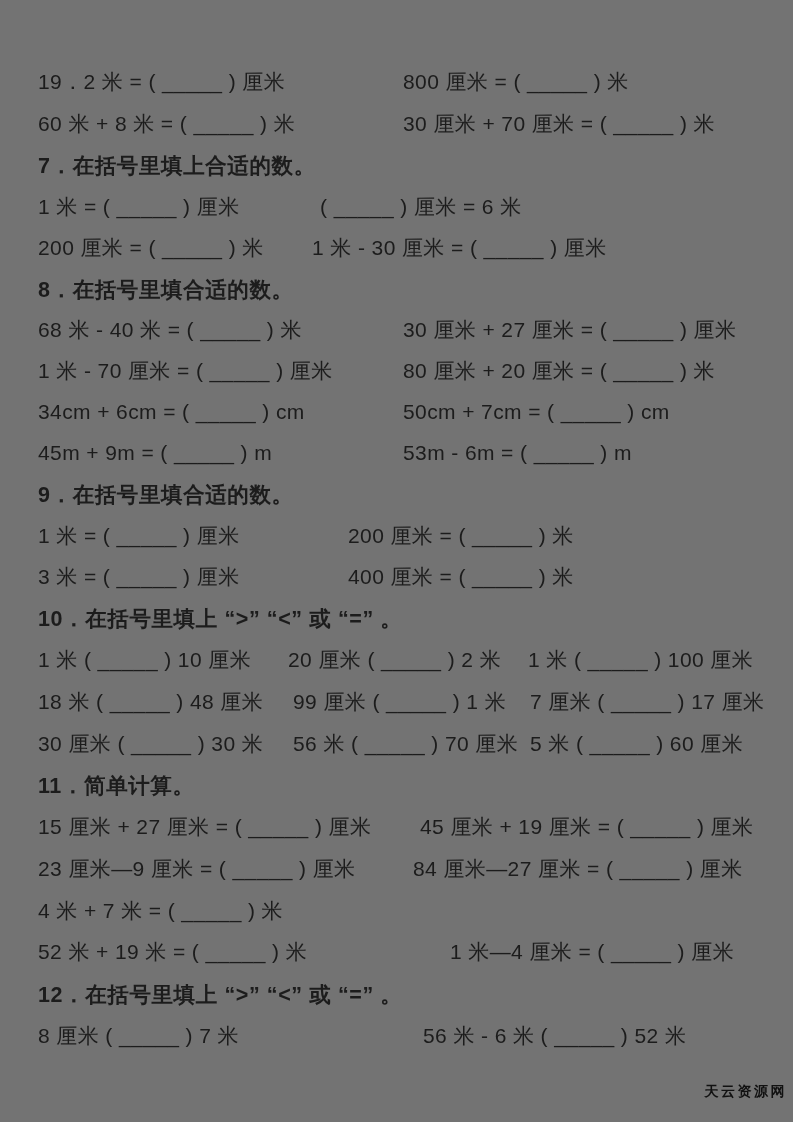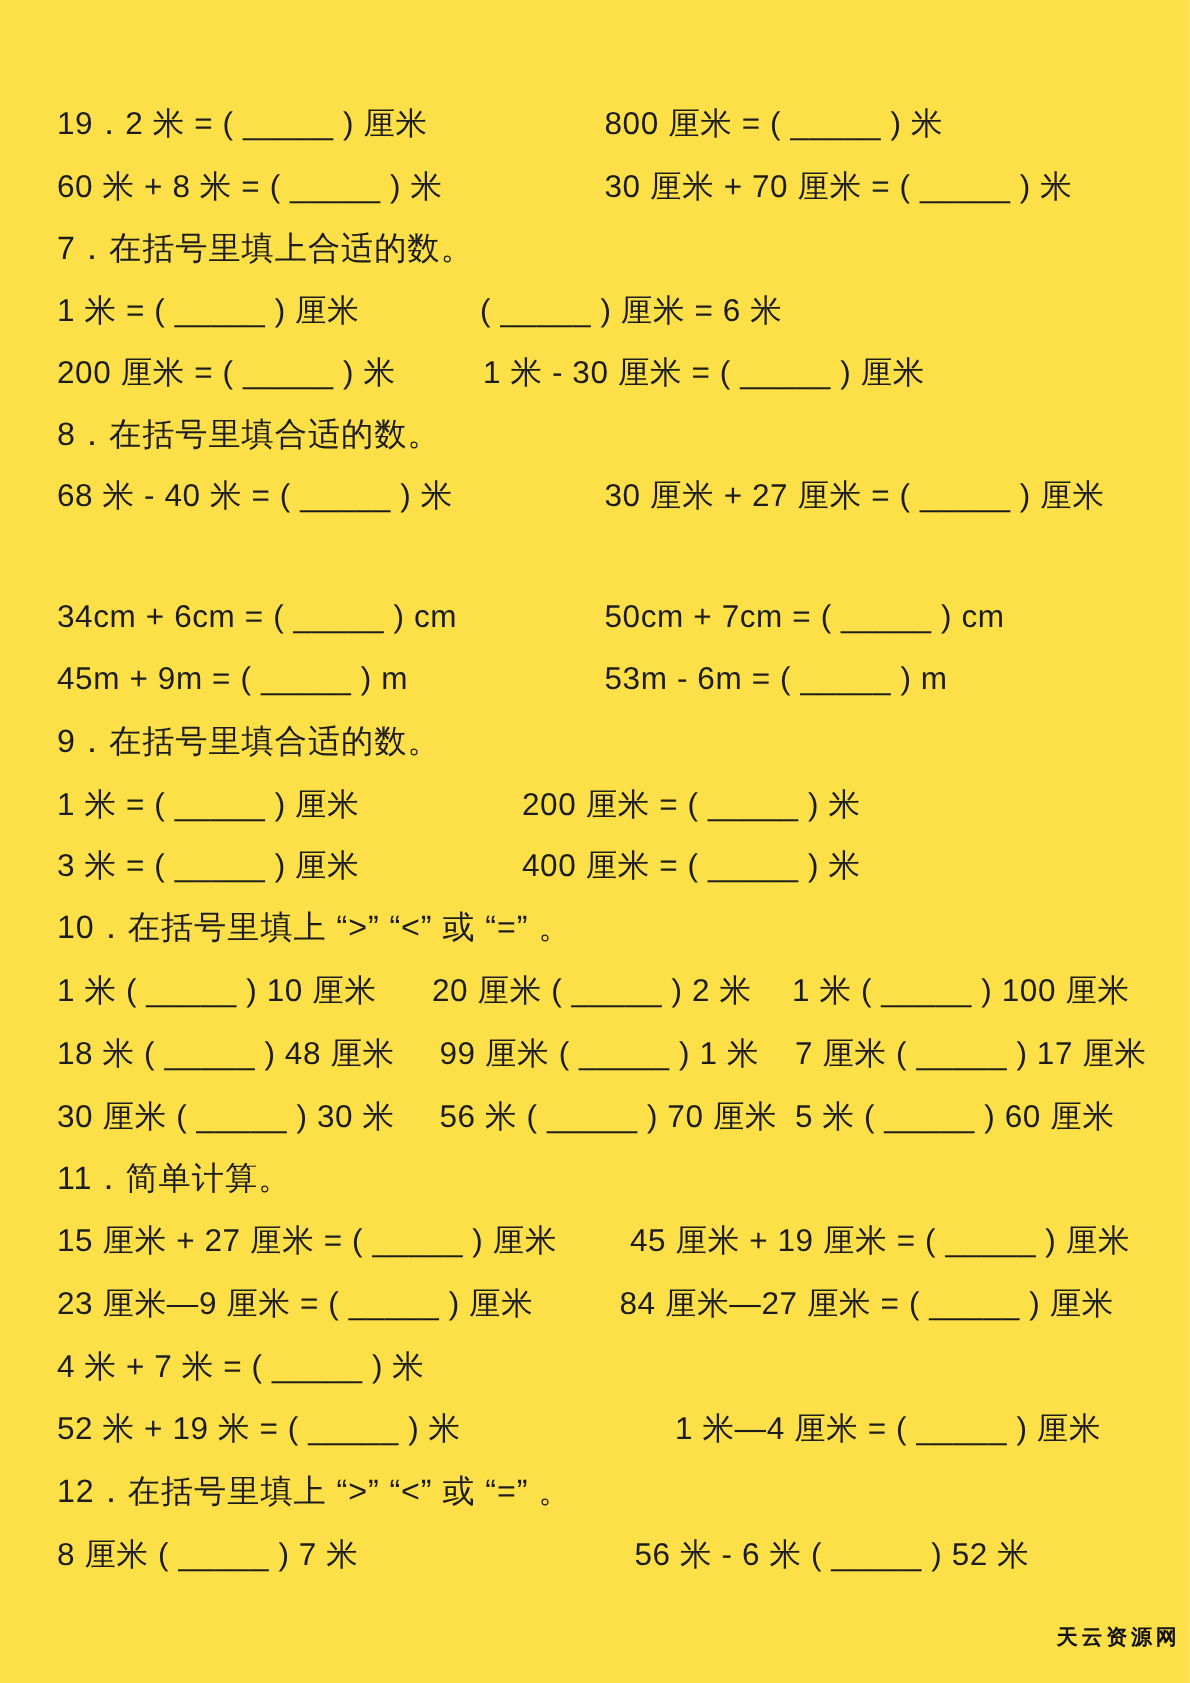--- a/index.html
+++ b/index.html
@@ -1,41 +1,41 @@
 <!DOCTYPE html>
 <html><head>
 <meta charset="utf-8">
 <style>
   html, body { margin: 0; padding: 0; background: #e8e8e8; }
   .page {
     position: relative;
     width: 793px;
     height: 1122px;
     margin: 0 auto;
-    background: #fde047;
+    background: #737373;
     font-family: "Liberation Sans", "DejaVu Sans", sans-serif;
     color: #1c1c1c;
     overflow: hidden;
   }
   .line {
     position: absolute;
     left: 38px;
     right: 6px;
     height: 42px;
   }
   .cell {
     position: absolute;
     top: 50%;
     transform: translateY(-50%);
     white-space: nowrap;
     font-size: 21px;
     letter-spacing: 0.4px;
   }
   .heading {
-    font-weight: normal;
+    font-weight: bold;
     font-size: 21.5px;
     letter-spacing: 0.6px;
   }
   .watermark {
     position: absolute;
     top: 1083px;
     right: 6px;
     font-size: 14px;
     font-weight: bold;
     letter-spacing: 2.5px;
@@ -59,29 +59,33 @@
 
   <div class="line" style="top:144px">
     <span class="cell heading" style="left:0">7．在括号里填上合适的数。</span>
   </div>
   <div class="line" style="top:186px">
     <span class="cell" style="left:0">1 米 = ( _____ ) 厘米</span>
     <span class="cell" style="left:282px">( _____ ) 厘米 = 6 米</span>
   </div>
   <div class="line" style="top:227px">
     <span class="cell" style="left:0">200 厘米 = ( _____ ) 米</span>
-    <span class="cell" style="left:284px">1 米 - 30 厘米 = ( _____ ) 厘米</span>
+    <span class="cell" style="left:274px">1 米 - 30 厘米 = ( _____ ) 厘米</span>
   </div>
 
   <div class="line" style="top:268px">
     <span class="cell heading" style="left:0">8．在括号里填合适的数。</span>
   </div>
   <div class="line" style="top:309px">
     <span class="cell" style="left:0">68 米 - 40 米 = ( _____ ) 米</span>
     <span class="cell" style="left:365px">30 厘米 + 27 厘米 = ( _____ ) 厘米</span>
+  </div>
+  <div class="line" style="top:350px">
+    <span class="cell" style="left:0">1 米 - 70 厘米 = ( _____ ) 厘米</span>
+    <span class="cell" style="left:365px">80 厘米 + 20 厘米 = ( _____ ) 米</span>
   </div>
   <div class="line" style="top:391px">
     <span class="cell" style="left:0">34cm + 6cm = ( _____ ) cm</span>
     <span class="cell" style="left:365px">50cm + 7cm = ( _____ ) cm</span>
   </div>
   <div class="line" style="top:432px">
     <span class="cell" style="left:0">45m + 9m = ( _____ ) m</span>
     <span class="cell" style="left:365px">53m - 6m = ( _____ ) m</span>
   </div>
 

